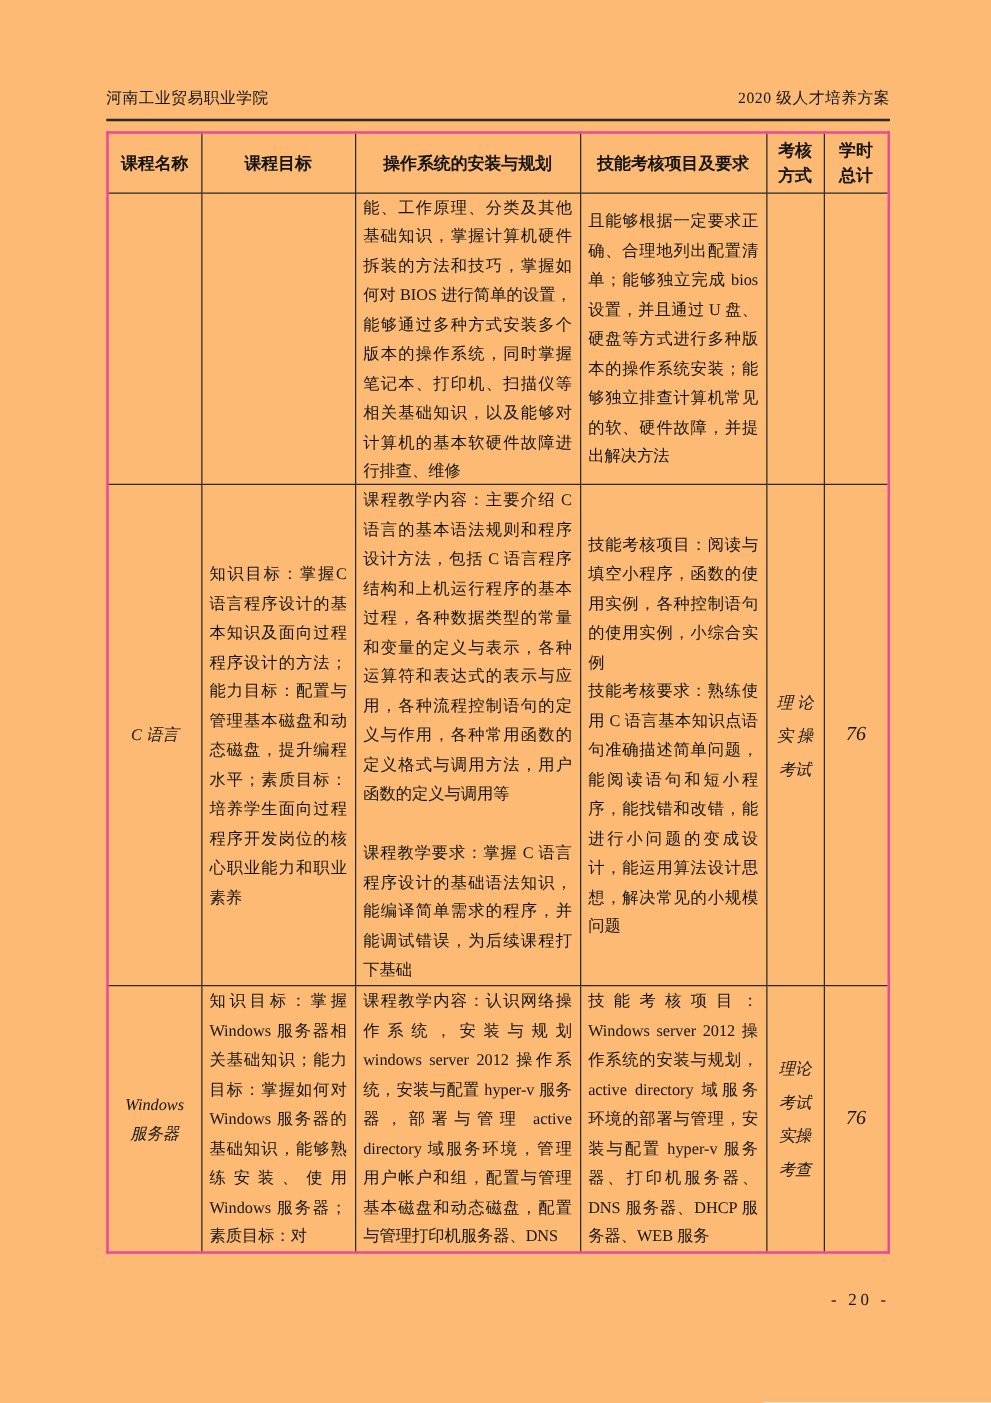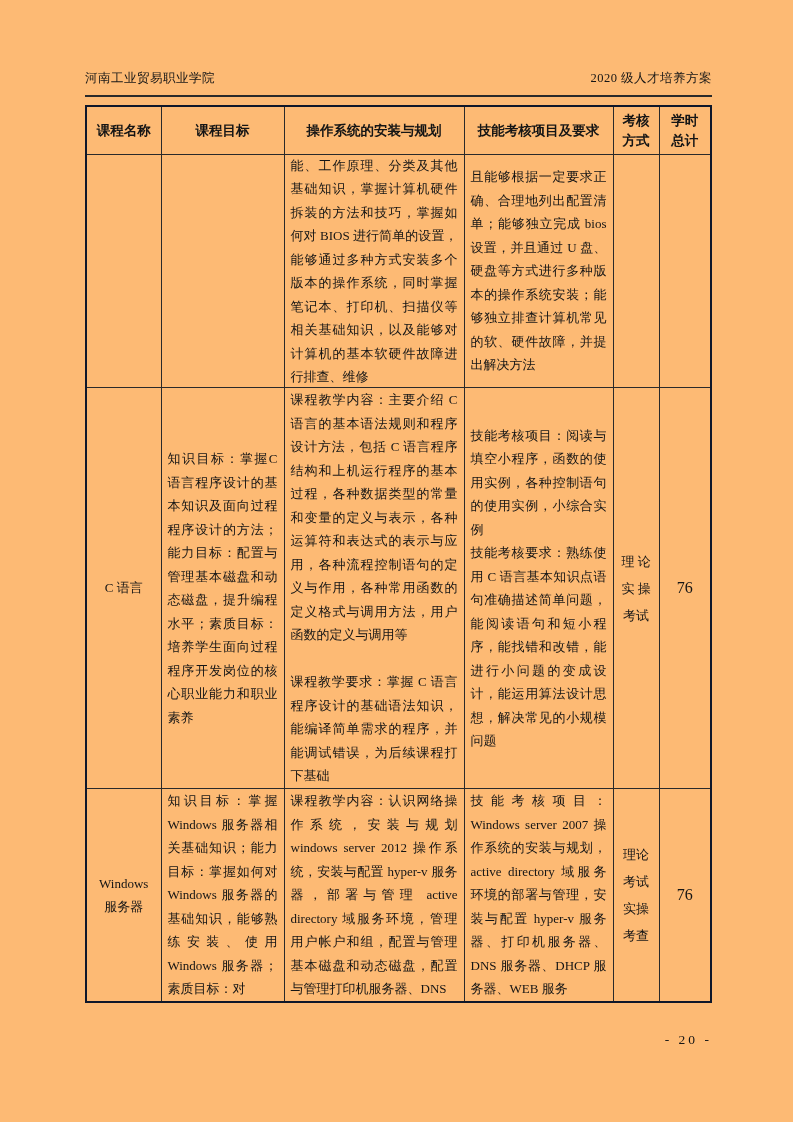--- a/index.html
+++ b/index.html
@@ -17,21 +17,21 @@
     font-size:12.5px; letter-spacing:0.5px;
   }
   .header-rule {
     position:absolute; left:85px; top:95px; width:627px;
     border-top:2px solid #2a2a2a; height:0;
   }
   table.course-table {
     position:absolute; left:85px; top:105px;
     width:627px; table-layout:fixed;
     border-collapse:collapse;
-    border:2px solid #0f172a;
+    border:2px solid #ec4899;
     padding-left:48px;
   }
   .course-table th, .course-table td {
     border:1px solid #2a2a2a;
     padding:0; vertical-align:middle;
     overflow:hidden;
   }
   .course-table th {
     height:47px;
     font-size:13.5px; font-weight:bold;
@@ -43,21 +43,21 @@
     overflow:hidden; padding:0 6px; width:100%;
   }
   .r1 .cw { height:232px; }
   .r2 .cw { height:400px; }
   .r3 .cw { height:212px; }
   .cell-text {
     font-size:13px; line-height:23.5px;
     white-space:pre-line; width:100%;
   }
   .jt { text-align:justify; text-justify:inter-ideograph; }
-  .ct { text-align:center; }
+  .ct { text-align:center;font-style:italic; }
   .exam { line-height:27px; }
   .hours { font-size:16px; }
   .doc-footer {
     position:absolute; left:85px; top:1032px; width:627px;
     text-align:right; font-size:13.5px; letter-spacing:3px;
   }
 </style>
 </head>
 <body>
 
@@ -172,21 +172,21 @@
               <div class="cell-text jt">知识目标：掌握 Windows 服务器相关基础知识；能力目标：掌握如何对 Windows 服务器的基础知识，能够熟练安装、使用 Windows 服务器；素质目标：对</div>
             </div>
           </td>
         <td>
             <div class="cw">
               <div class="cell-text jt">课程教学内容：认识网络操作系统，安装与规划 windows server 2012 操作系统，安装与配置 hyper-v 服务器，部署与管理 active directory 域服务环境，管理用户帐户和组，配置与管理基本磁盘和动态磁盘，配置与管理打印机服务器、DNS</div>
             </div>
           </td>
         <td>
             <div class="cw">
-              <div class="cell-text jt">技能考核项目：Windows server 2007 操作系统的安装与规划，active directory 域服务环境的部署与管理，安装与配置 hyper-v 服务器、打印机服务器、DNS 服务器、DHCP 服务器、WEB 服务</div>
+              <div class="cell-text jt">技能考核项目：Windows server 2012 操作系统的安装与规划，active directory 域服务环境的部署与管理，安装与配置 hyper-v 服务器、打印机服务器、DNS 服务器、DHCP 服务器、WEB 服务</div>
             </div>
           </td>
         <td>
             <div class="cw">
               <div class="cell-text ct exam">理论
 考试
 实操
 考查</div>
             </div>
           </td>

